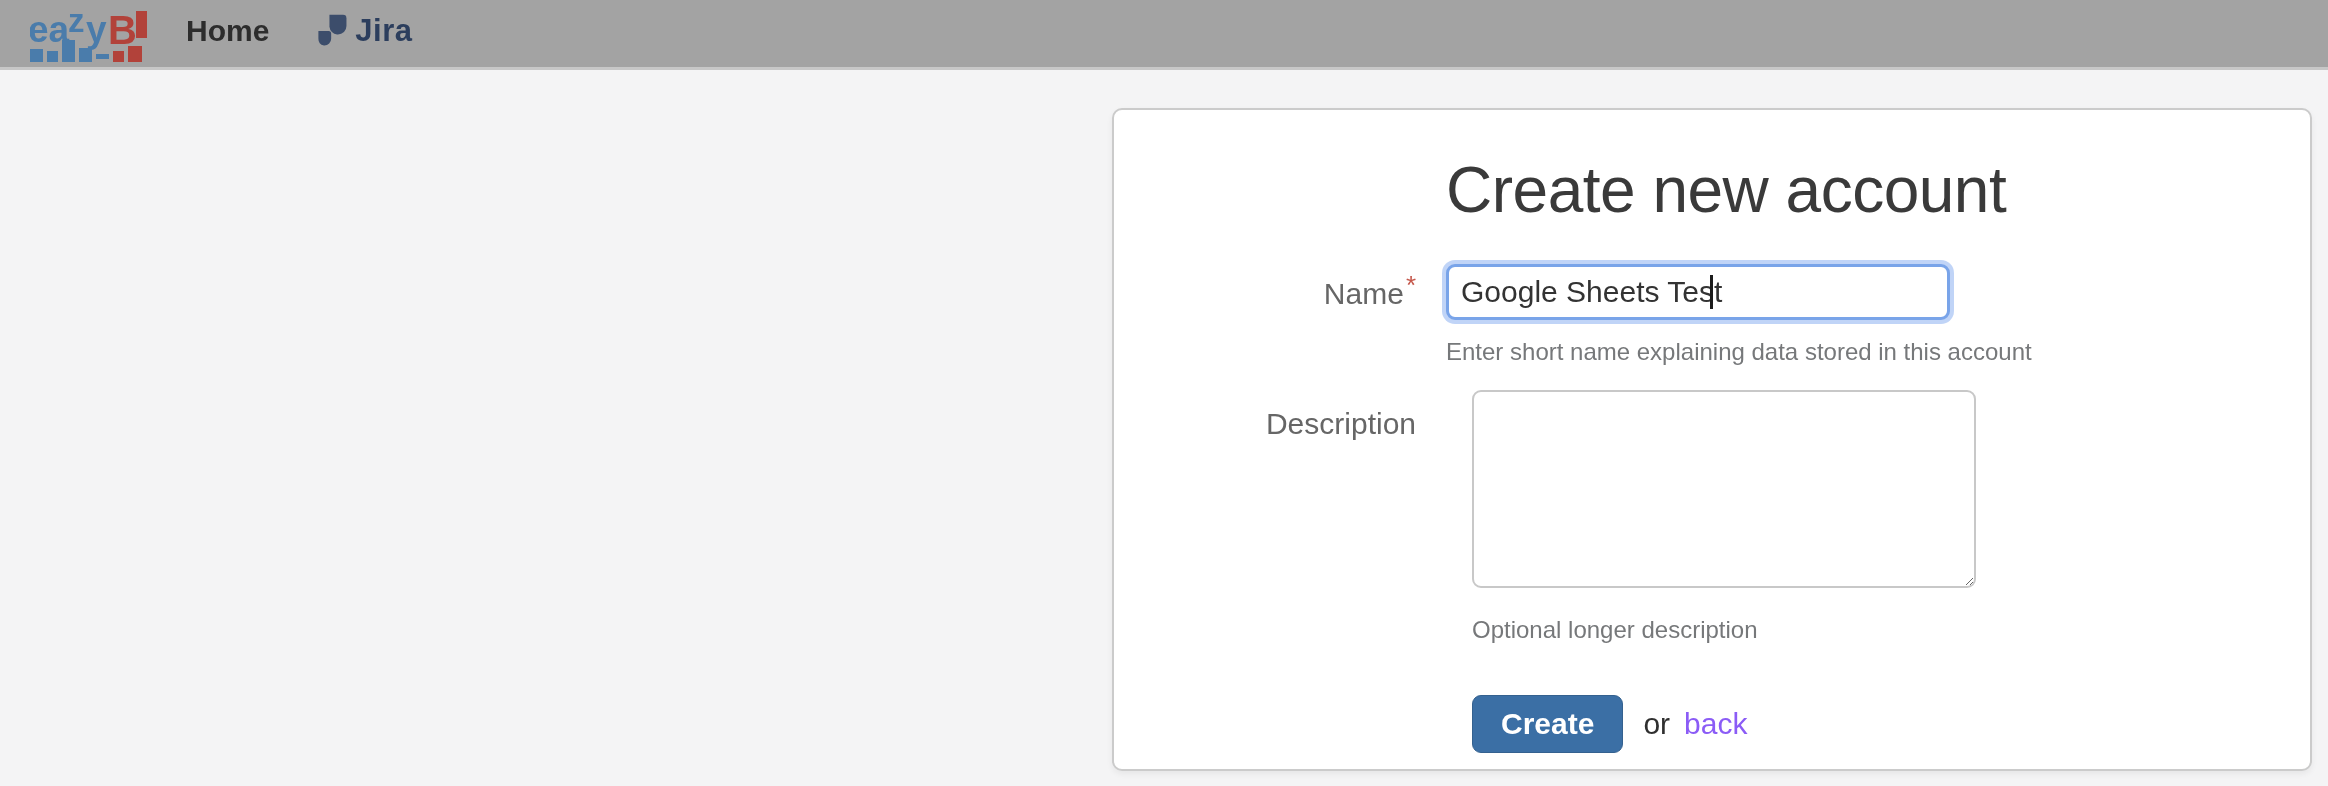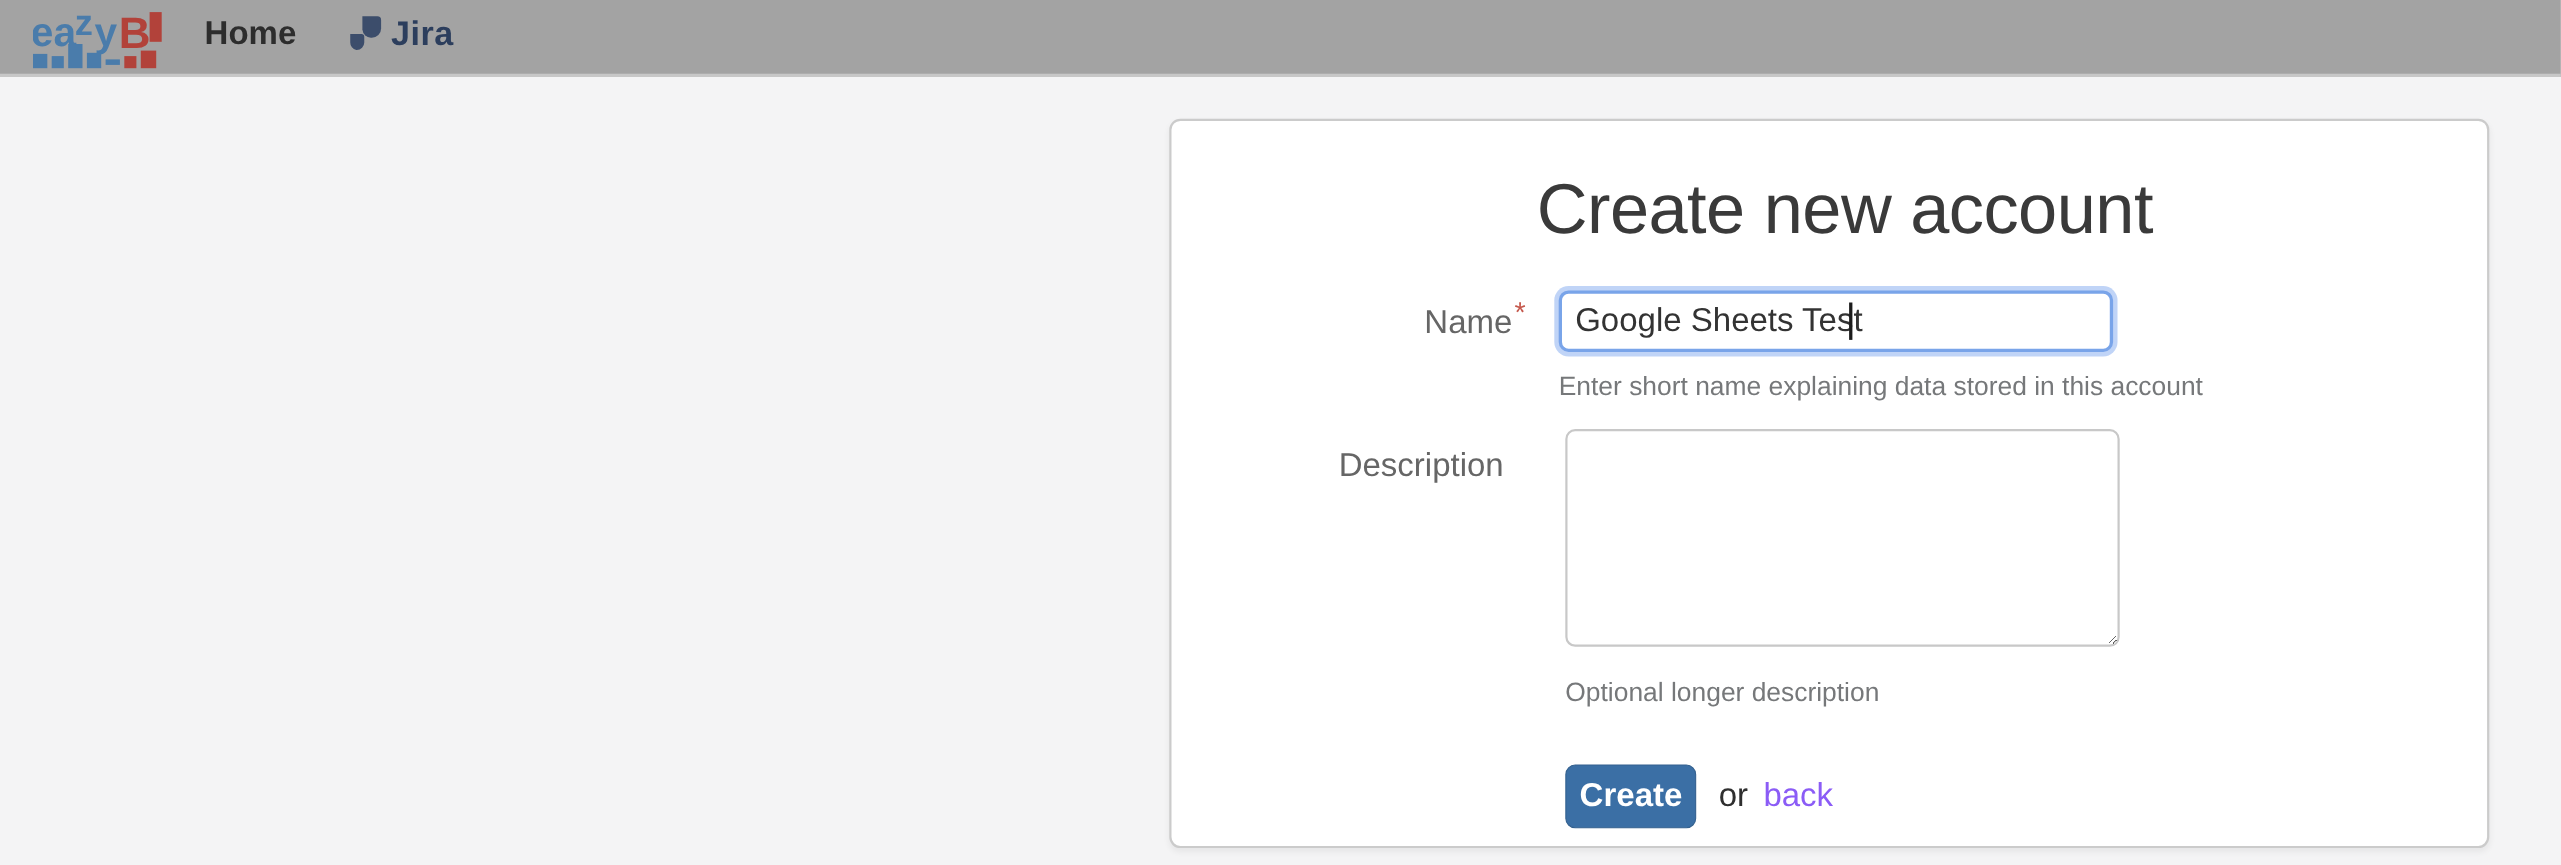--- a/index.html
+++ b/index.html
@@ -32,41 +32,41 @@
     text-decoration: none;
     position: relative; top: -3px;
   }
   .nav-jira .jira-mark { width: 34px; height: 38px; margin-right: 6px; }
   .nav-jira .jira-text {
     font-size: 31px; font-weight: 600; color: #2c3e5d; letter-spacing: 0.5px;
   }
 
   
   .card {
-    position: absolute; left: 1063px; top: 108px;
+    position: absolute; left: 1112px; top: 108px;
     width: 1200px; height: 663px;
     background: #ffffff;
     border: 2px solid #cbcbcb;
     border-radius: 10px;
     box-shadow: 0 3px 6px rgba(0,0,0,0.06);
   }
   .card h1 {
     margin: 44px 0 0 332px;
     font-size: 64px; font-weight: 400; color: #3a3a3a;
     line-height: 1.15; letter-spacing: -0.5px;
   }
 
   .form { margin-top: 36px; }
   .row { display: flex; align-items: flex-start; }
   .row + .row { margin-top: 24px; gap: 26px; }
   .lbl-col {
     width: 332px; padding-right: 30px; text-align: right;
     font-size: 30px; color: #666; line-height: 1.2;
   }
-  .lbl-name { padding-top: 12px; margin-left: 20px; }
+  .lbl-name { padding-top: 12px; }
   .lbl-desc { padding-top: 16px; }
   .req {
     color: #c5584c; font-size: 26px;
     position: relative; top: -10px; margin-left: 2px;
   }
   .ctl-col { display: flex; flex-direction: column; }
 
   .input-wrap { position: relative; width: 572px; }
   .name-input {
     width: 504px; height: 56px;
@@ -97,21 +97,21 @@
   }
 
   .help {
     margin: 18px 0 0 0;
     font-size: 24px; color: #76787a; line-height: 1.2;
   }
   .help-desc { margin-top: 28px; }
 
   .actions { margin-top: 26px; display: flex; align-items: center; }
   .create-btn {
-    height: 58px; padding: 0 12px;
+    height: 58px; padding: 0 28px;
     background: #3b6fa5;
     border: 1px solid #34618f;
     border-radius: 9px;
     color: #ffffff; font-size: 30px; font-weight: 700;
     font-family: "Liberation Sans", sans-serif;
     cursor: pointer;
     line-height: 1;
   }
   .or-text { margin-left: 20px; font-size: 30px; color: #2f2f2f; }
   .back-link { margin-left: 14px; font-size: 30px; color: #8b5cf6; text-decoration: none; cursor: pointer; }

